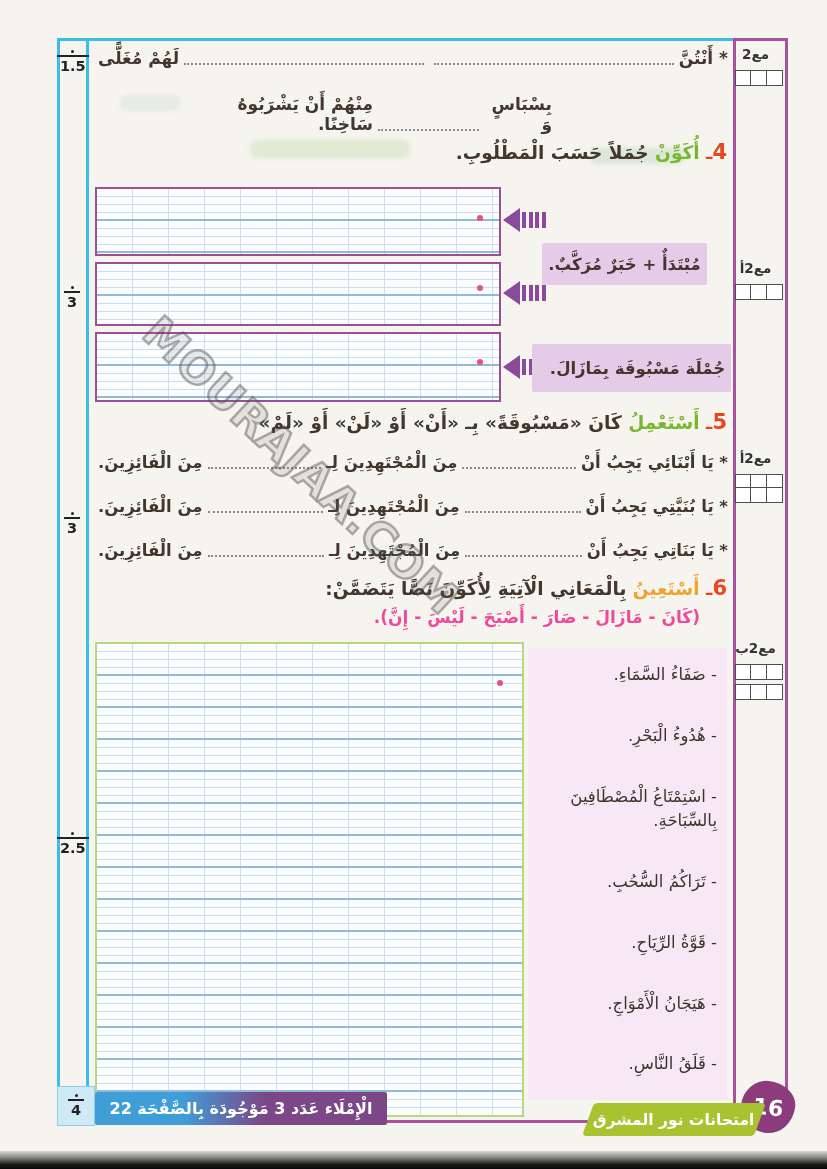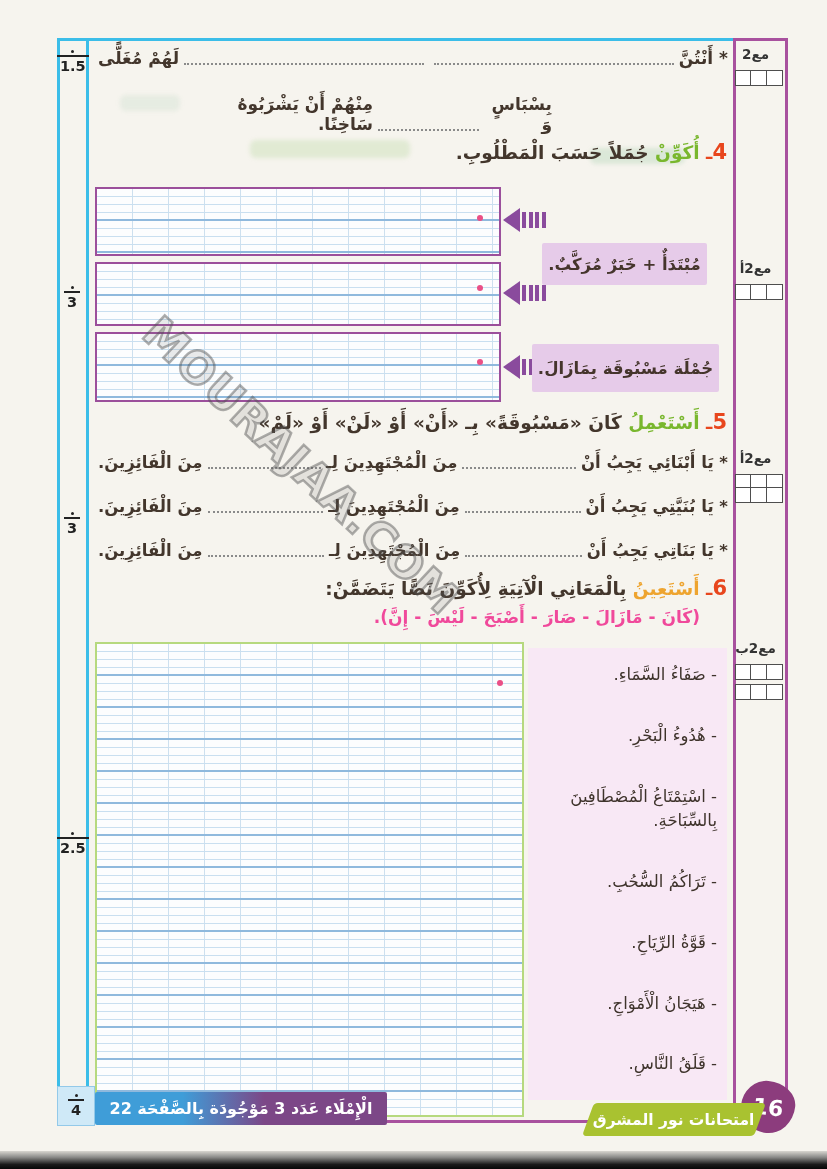--- a/index.html
+++ b/index.html
@@ -189,21 +189,21 @@
     </div>
   <div class="arrow" style="left:503px;top:355px;">
       <span class="tri"></span>
       <span class="bars">
         <i></i>
         <i></i>
         <i></i>
         <i></i>
       </span>
     </div>
-  <div class="qlabel" style="left:532px;top:344px;width:187px;height:48px;">جُمْلَة مَسْبُوقَة بِمَازَالَ.</div>
+  <div class="qlabel" style="left:532px;top:344px;width:187px;height:48px;padding-left:12px;">جُمْلَة مَسْبُوقَة بِمَازَالَ.</div>
 
   <div class="qhead" style="right:100px;top:410px;">
     <span class="qnum">5</span><span class="qdash">ـ</span>
     <span class="verb-green">أَسْتَعْمِلُ</span>
     <span>كَانَ «مَسْبُوقَةً» بِـ «أَنْ» أَوْ «لَنْ» أَوْ «لَمْ»</span>
   </div>
 
   <div class="toptext fill" style="left:98px;top:453px;width:630px;font-size:16.5px;">
     <span>* يَا أَبْنَائِي يَجِبُ أَنْ</span>
     <span class="blank bgrow" style="min-width:70px;"></span>

